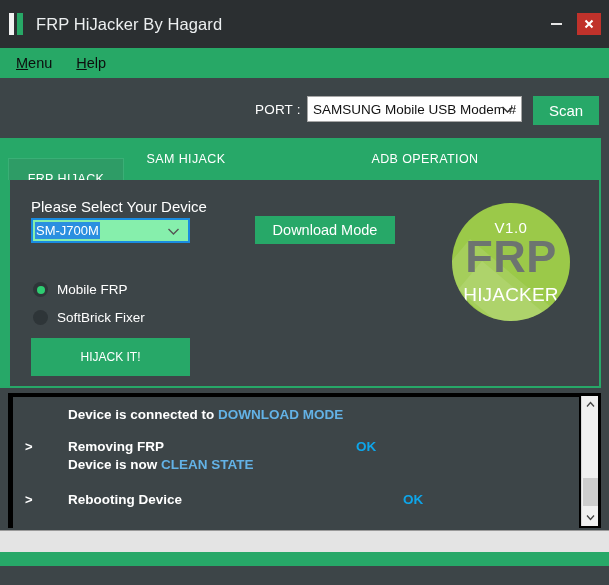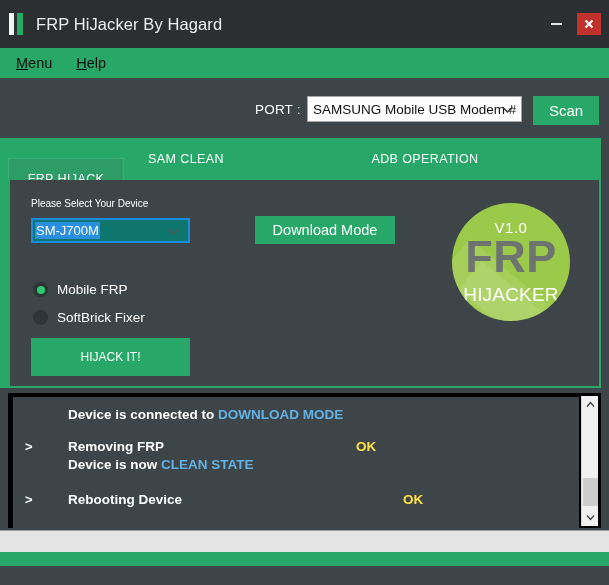--- a/index.html
+++ b/index.html
@@ -183,27 +183,27 @@
     position: absolute;
     left: 0; top: 180px;
     width: 8px; height: 208px;
     background: #27a868;
   }
 
   .device-label {
     position: absolute;
     left: 31px; top: 198px;
     color: #ffffff;
-    font-size: 10px;
+    font-size: 15px;
   }
   .device-select {
     position: absolute;
     left: 31px; top: 218px;
     width: 159px; height: 25px;
-    background: #0f766e;
+    background: #86efac;
     border: 2px solid #1a8ce0;
     box-sizing: border-box;
     display: flex;
     align-items: center;
     cursor: pointer;
   }
   .device-select .val {
     color: #ffffff;
     background: #2a8fe0;
     font-size: 13px;
@@ -351,21 +351,21 @@
   }
   .log-line .hl { color: #63b2e6; font-weight: bold; }
   .log-arrow {
     position: absolute;
     color: #ffffff;
     font-size: 13px;
     font-weight: bold;
   }
   .log-ok {
     position: absolute;
-    color: #fde047;
+    color: #0ea5e9;
     font-size: 13.5px;
     font-weight: bold;
   }
 
   
   .sbar {
     position: absolute;
     right: 2px; top: 2px;
     width: 17px; height: 130px;
     background: #f0f0f0;
@@ -447,21 +447,21 @@
     <span class="chev">
       <svg width="13" height="9" viewBox="0 0 13 9">
           <path d="M1.5 2 L6.5 7 L11.5 2" stroke="#333" stroke-width="1.4" fill="none"></path>
         </svg>
     </span>
   </div>
   <button class="scan-btn">Scan</button>
 
   <div class="tabstrip">
     <div class="tab active" style="left:8px;width:116px;">FRP HIJACK</div>
-    <div class="tab" style="left:128px;width:116px;">SAM CLEAN</div>
+    <div class="tab" style="left:128px;width:116px;">SAM HIJACK</div>
     <div class="tab" style="left:360px;width:130px;">ADB OPERATION</div>
   </div>
 
   <div class="panel-strip-left"></div>
   <div class="content"></div>
 
   <div class="device-label">Please Select Your Device</div>
   <div class="device-select">
     <div class="val">SM-J700M</div>
     <span class="chev">

